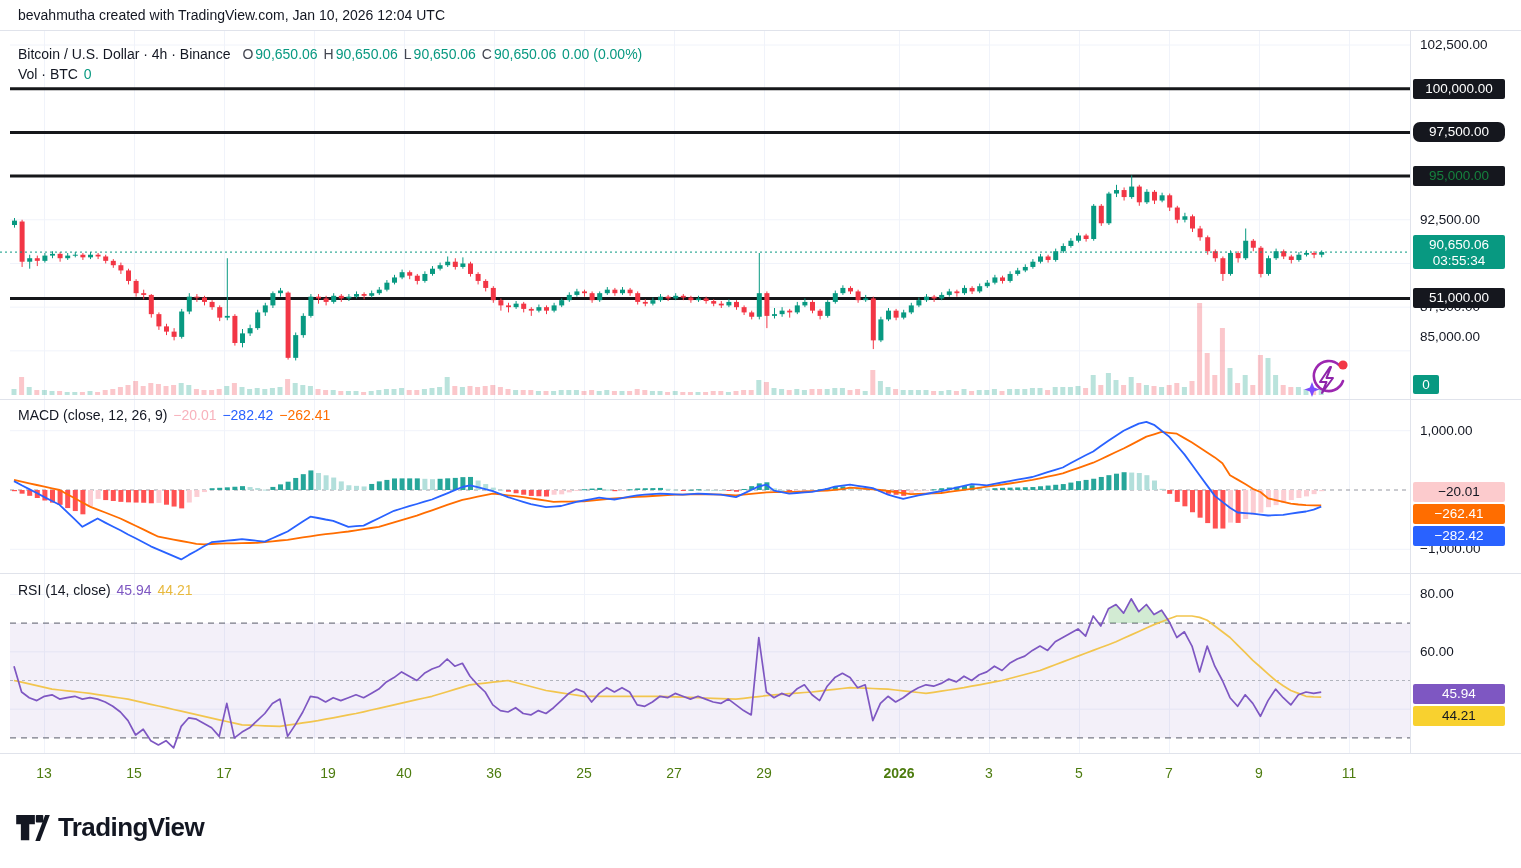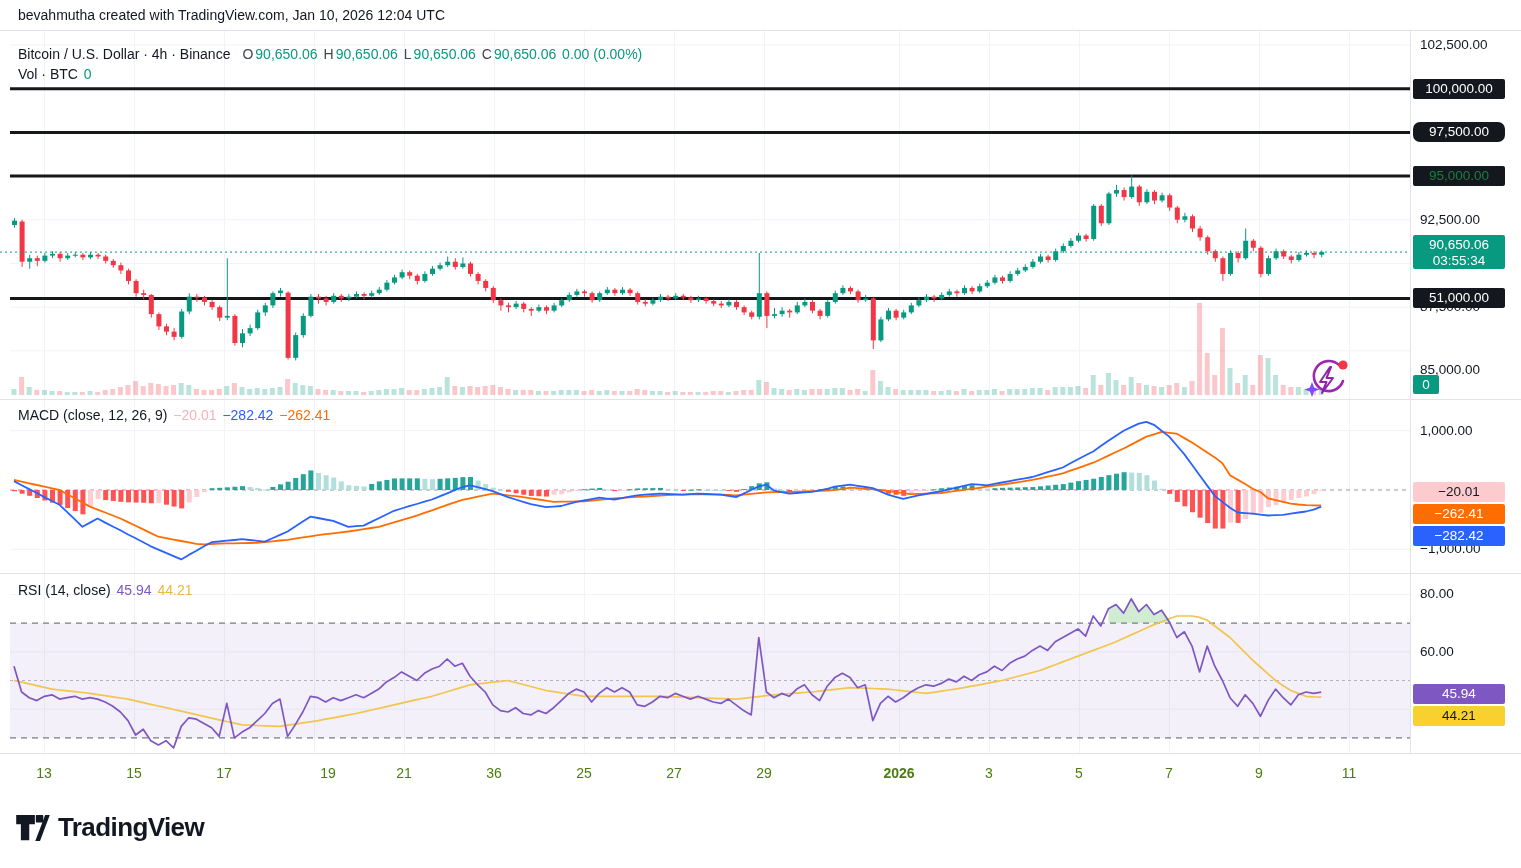--- a/index.html
+++ b/index.html
@@ -778,21 +778,21 @@
 
   <div id="legend1" class="abs legend"><span style="color: rgb(19, 23, 34);">Bitcoin / U.S. Dollar · 4h · Binance</span><span class="gap"></span><span style="color: rgb(67, 70, 81);">O</span><span style="color: rgb(8, 153, 129);">90,650.06</span> <span style="color: rgb(67, 70, 81);">H</span><span style="color: rgb(8, 153, 129);">90,650.06</span> <span style="color: rgb(67, 70, 81);">L</span><span style="color: rgb(8, 153, 129);">90,650.06</span> <span style="color: rgb(67, 70, 81);">C</span><span style="color: rgb(8, 153, 129);">90,650.06</span> <span style="color: rgb(8, 153, 129);">0.00 (0.00%)</span></div>
   <div id="legend2" class="abs legend"><span style="color: rgb(19, 23, 34);">Vol · BTC</span> <span style="color: rgb(8, 153, 129);">0</span></div>
   <div id="legendM" class="abs legend"><span style="color: rgb(19, 23, 34);">MACD (close, 12, 26, 9)  </span><span style="color: rgb(248, 178, 188);">−20.01</span> <span style="color: rgb(41, 98, 255);">−282.42</span> <span style="color: rgb(255, 109, 0);">−262.41</span> </div>
   <div id="legendR" class="abs legend"><span style="color: rgb(19, 23, 34);">RSI (14, close)  </span><span style="color: rgb(126, 87, 194);">45.94</span> <span style="color: rgb(232, 185, 61);">44.21</span> </div>
 
   <div id="paxis">
       <div class="axlabel" style="top: 37px;">102,500.00</div>
       <div class="axlabel" style="top: 211.77px;">92,500.00</div>
       <div class="axlabel" style="top: 299.155px;">87,500.00</div>
-      <div class="axlabel" style="top: 329px; margin-top: 33px;">85,000.00</div>
+      <div class="axlabel" style="top: 329px;">85,000.00</div>
       <div class="axlabel" style="top: 422.7px;">1,000.00</div>
       <div class="axlabel" style="top: 541.3px;">−1,000.00</div>
       <div class="axlabel" style="top: 586.475px;">80.00</div>
       <div class="axlabel" style="top: 643.825px;">60.00</div>
       <div class="axbadge" style="top: 78.6925px; background: rgb(21, 23, 30); color: rgb(255, 255, 255);">100,000.00</div>
       <div class="axbadge" style="top: 122.385px; background: rgb(21, 23, 30); color: rgb(255, 255, 255); border-radius: 7px;">97,500.00</div>
       <div class="axbadge" style="top: 166.077px; background: rgb(21, 23, 30); color: #15803d;">95,000.00</div>
       <div class="axbadge" style="top: 288.416px; background: rgb(21, 23, 30); color: rgb(255, 255, 255);">51,000.00</div>
       <div id="curbadge" style="top: 235.101px;">
         <div>90,650.06</div>
@@ -805,21 +805,21 @@
       <div class="axbadge" style="top: 684px; background: rgb(126, 87, 194); color: rgb(255, 255, 255);">45.94</div>
       <div class="axbadge" style="top: 706px; background: rgb(248, 209, 47); color: rgb(19, 23, 34);">44.21</div>
     </div>
   <div id="vsep"></div>
 
   <div id="taxis" class="abs">
       <div class="tick" style="left: 44px;">13</div>
       <div class="tick" style="left: 134px;">15</div>
       <div class="tick" style="left: 224px;">17</div>
       <div class="tick" style="left: 328px;">19</div>
-      <div class="tick" style="left: 404px;">21</div>
+      <div class="tick" style="left: 404px;">40</div>
       <div class="tick" style="left: 494px;">36</div>
       <div class="tick" style="left: 584px;">25</div>
       <div class="tick" style="left: 674px;">27</div>
       <div class="tick" style="left: 764px;">29</div>
       <div class="tick bold" style="left: 899px;">2026</div>
       <div class="tick" style="left: 989px;">3</div>
       <div class="tick" style="left: 1079px;">5</div>
       <div class="tick" style="left: 1169px;">7</div>
       <div class="tick" style="left: 1259px;">9</div>
       <div class="tick" style="left: 1349px;">11</div>

